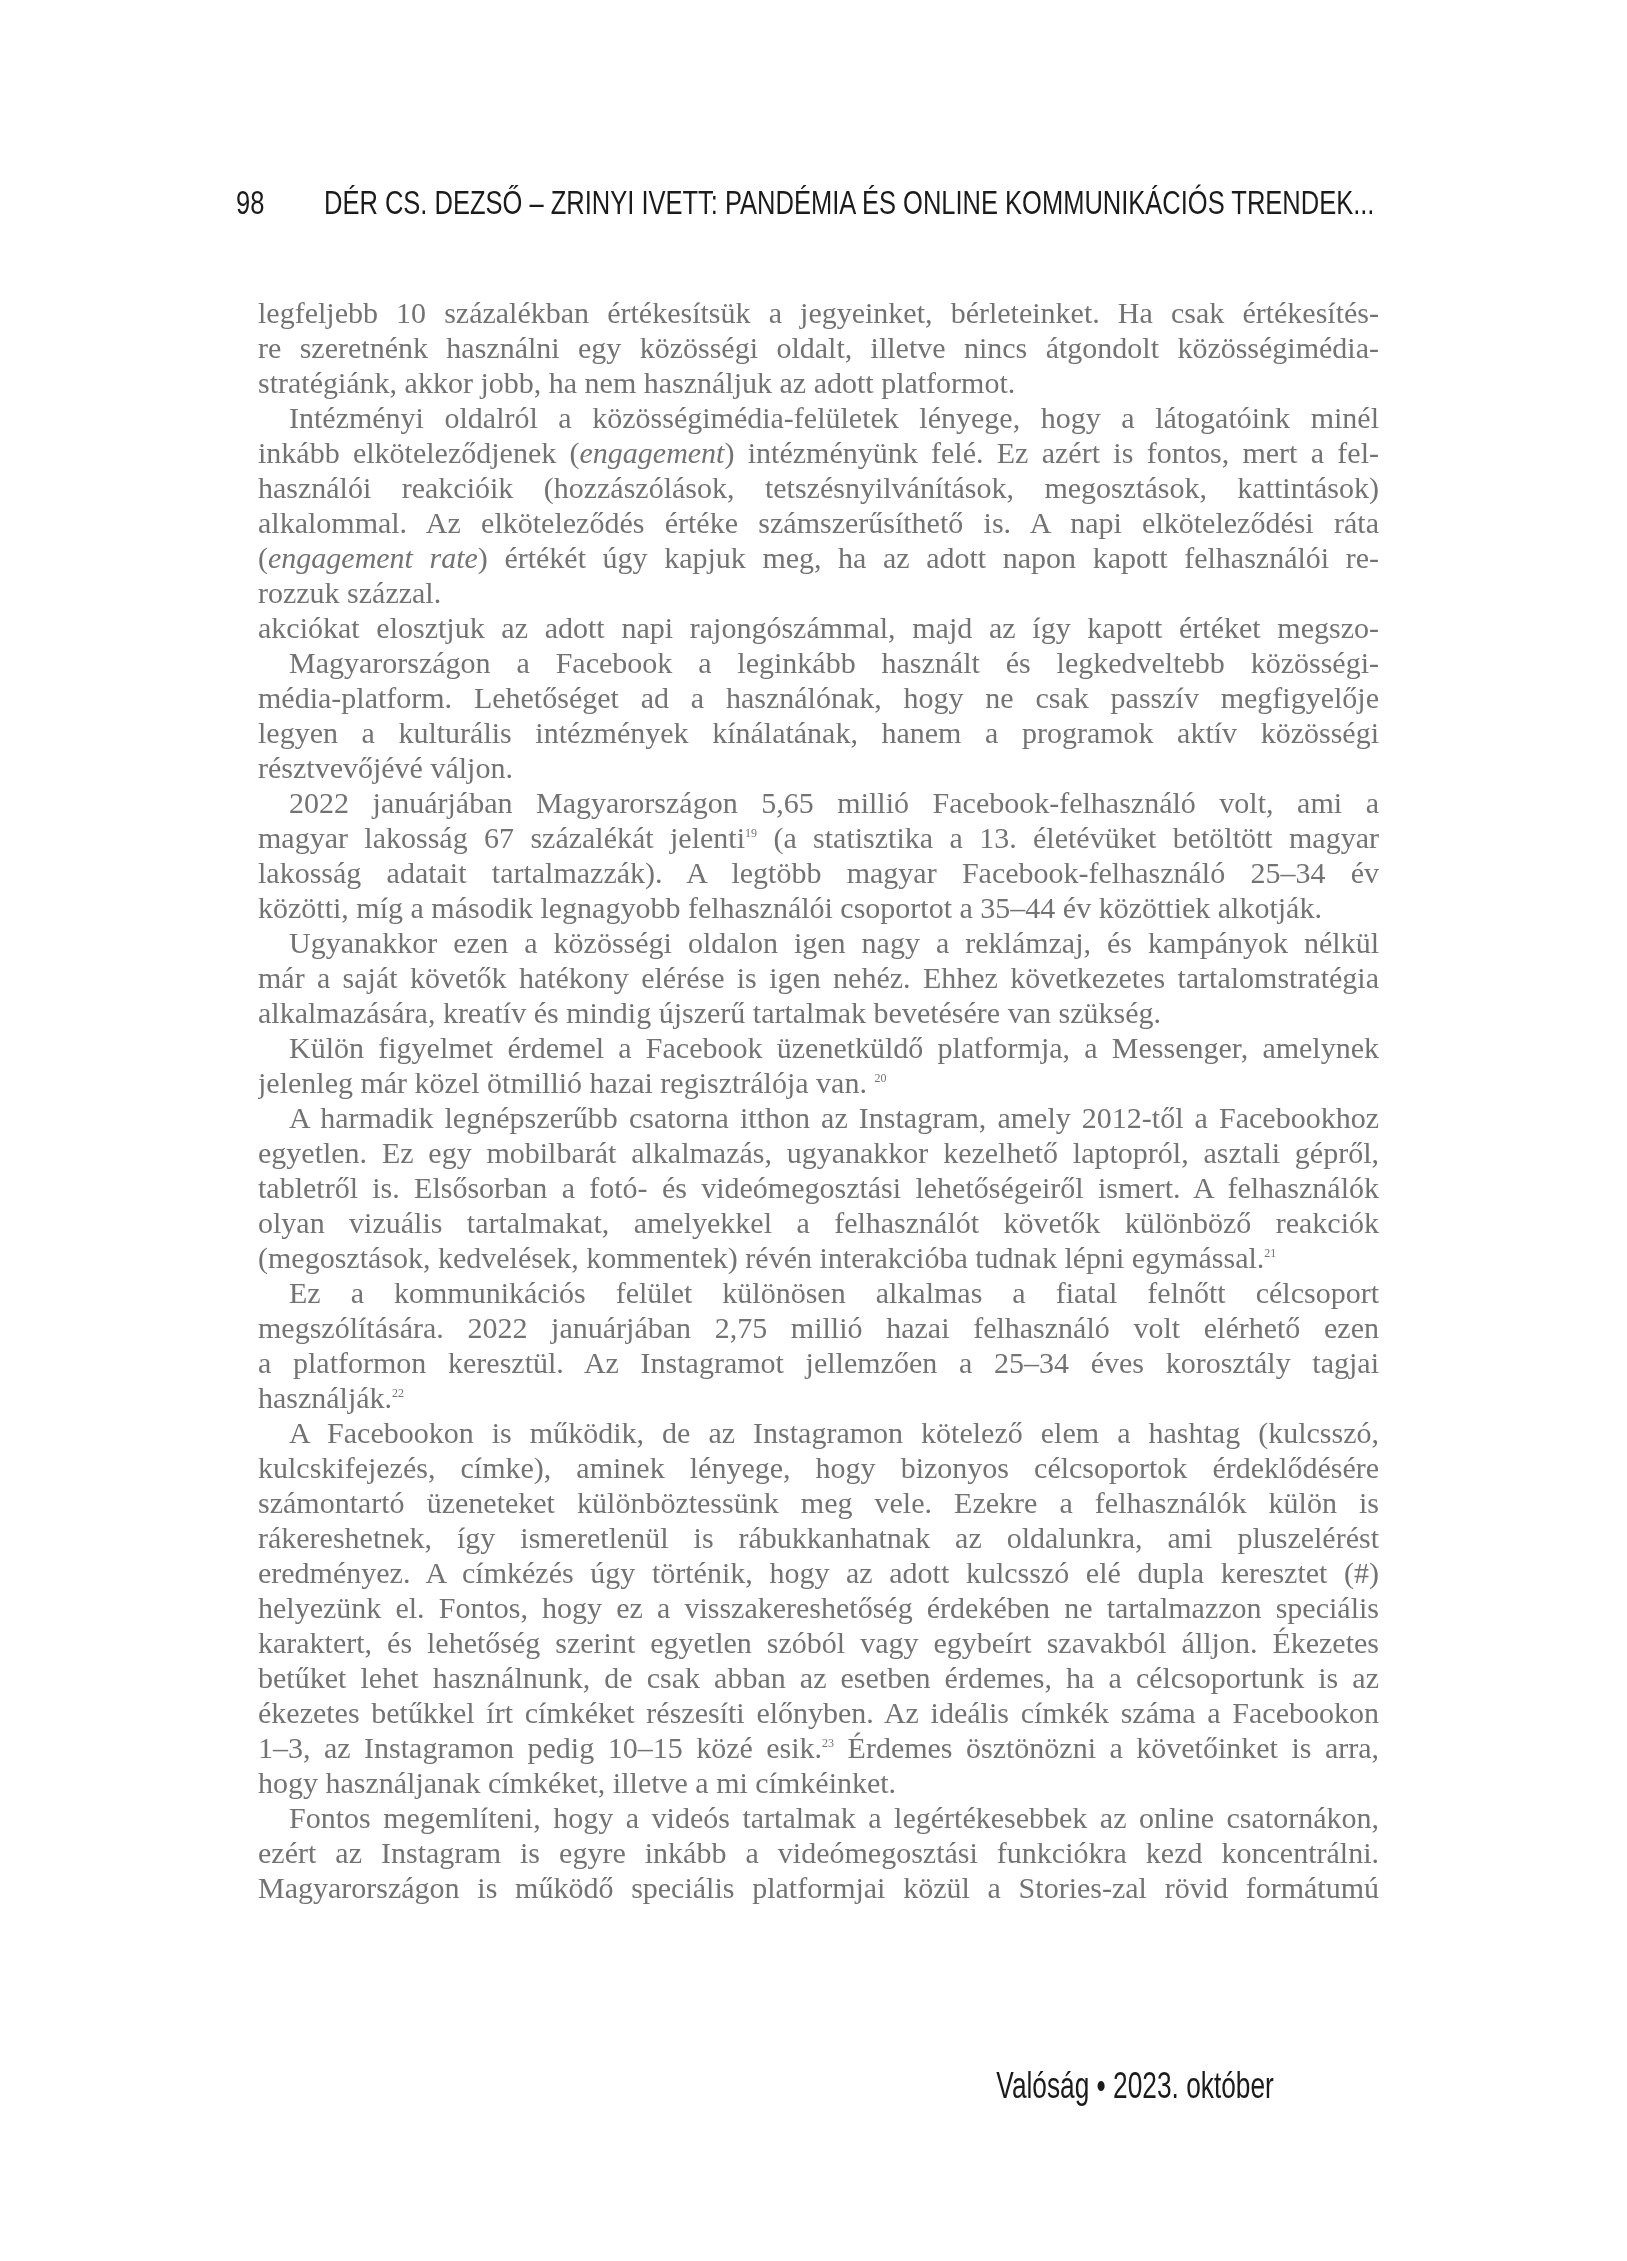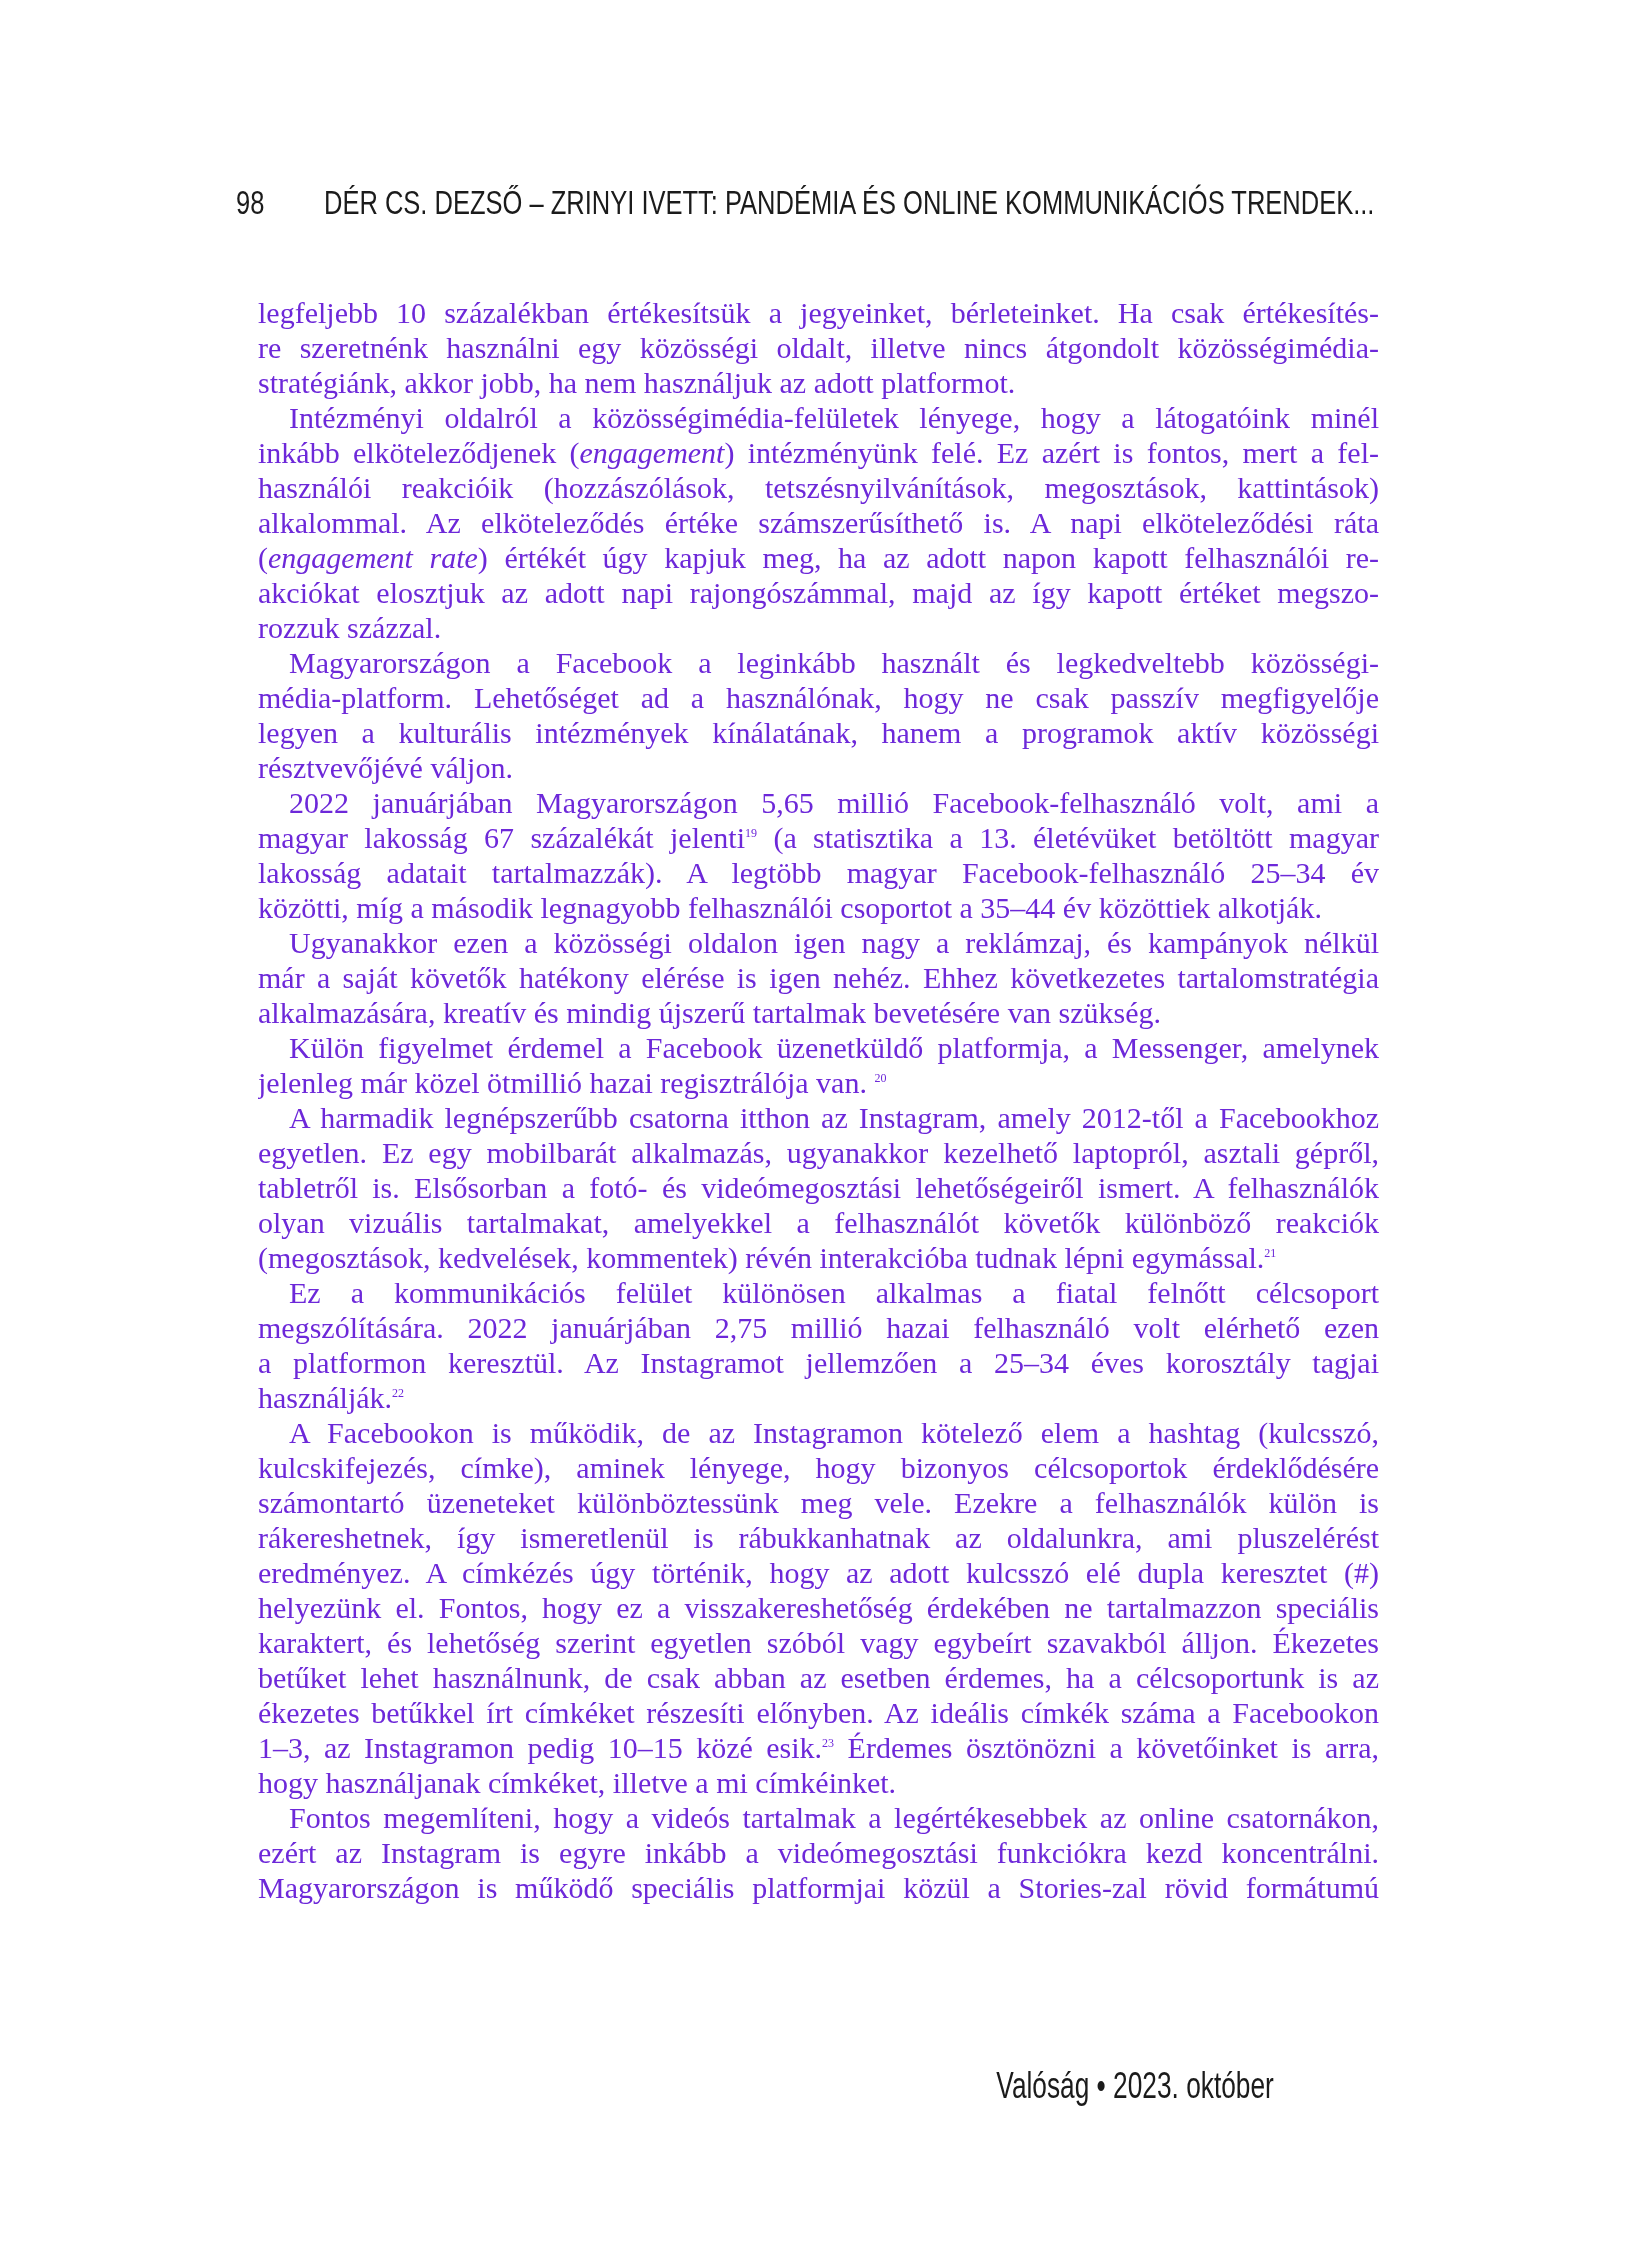--- a/index.html
+++ b/index.html
@@ -33,21 +33,21 @@
     white-space: nowrap;
     letter-spacing: 0px;
   }
   
   .textblock {
     position: absolute;
     left: 258px; top: 295px;
     width: 1121px;
     font-size: 30px;
     line-height: 35px;
-    color: #6d28d9;
+    color: #737373;
   }
   .para { margin: 0; padding: 0; }
   .line {
     height: 35px;
     overflow: hidden;
     text-align: justify;
     text-align-last: justify;
   }
   .line.end { text-align-last: left; }
   .line.ind { text-indent: 31px; }
@@ -83,22 +83,22 @@
         <div class="line"><span>legfeljebb 10 százalékban értékesítsük a jegyeinket, bérleteinket. Ha csak értékesítés-</span></div>
         <div class="line"><span>re szeretnénk használni egy közösségi oldalt, illetve nincs átgondolt közösségimédia-</span></div>
         <div class="line end"><span>stratégiánk, akkor jobb, ha nem használjuk az adott platformot.</span></div>
       </div>
       <div class="para">
         <div class="line ind"><span>Intézményi oldalról a közösségimédia-felületek lényege, hogy a látogatóink minél</span></div>
         <div class="line"><span>inkább elköteleződjenek (</span><i>engagement</i><span>) intézményünk felé. Ez azért is fontos, mert a fel-</span></div>
         <div class="line"><span>használói reakcióik (hozzászólások, tetszésnyilvánítások, megosztások, kattintások)</span></div>
         <div class="line"><span>alkalommal. Az elköteleződés értéke számszerűsíthető is. A napi elköteleződési ráta</span></div>
         <div class="line"><span>(</span><i>engagement rate</i><span>) értékét úgy kapjuk meg, ha az adott napon kapott felhasználói re-</span></div>
+        <div class="line end"><span>rozzuk százzal.</span></div>
         <div class="line"><span>akciókat elosztjuk az adott napi rajongószámmal, majd az így kapott értéket megszo-</span></div>
-        <div class="line end"><span>rozzuk százzal.</span></div>
       </div>
       <div class="para">
         <div class="line ind"><span>Magyarországon a Facebook a leginkább használt és legkedveltebb közösségi-</span></div>
         <div class="line"><span>média-platform. Lehetőséget ad a használónak, hogy ne csak passzív megfigyelője</span></div>
         <div class="line"><span>legyen a kulturális intézmények kínálatának, hanem a programok aktív közösségi</span></div>
         <div class="line end"><span>résztvevőjévé váljon.</span></div>
       </div>
       <div class="para">
         <div class="line ind"><span>2022 januárjában Magyarországon 5,65 millió Facebook-felhasználó volt, ami a</span></div>
         <div class="line"><span>magyar lakosság 67 százalékát jelenti</span><sup>19</sup><span> (a statisztika a 13. életévüket betöltött magyar</span></div>

